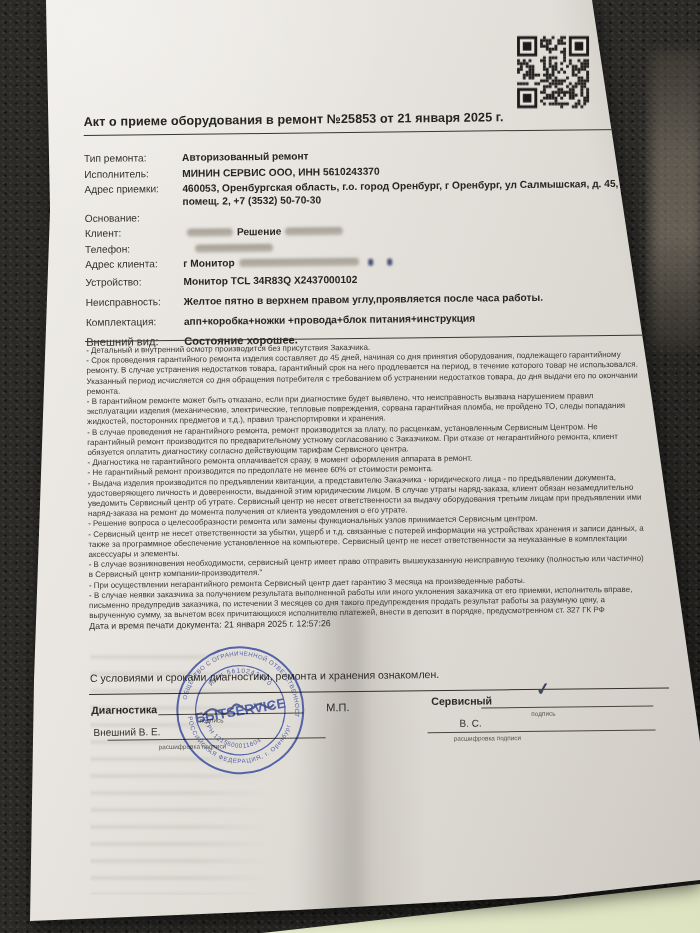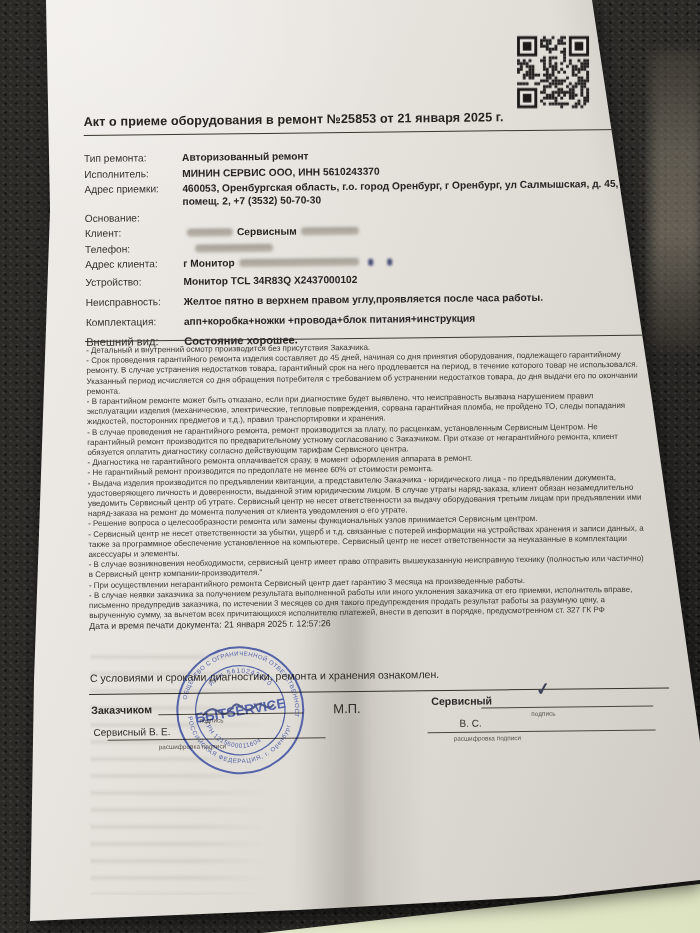--- a/index.html
+++ b/index.html
@@ -70,21 +70,21 @@
   .terms{position:absolute;left:87px;top:343px;width:556px;font-size:8px;line-height:10.2px;color:#3a3733;}
   .terms p{margin:0;}
   .printdate{margin-top:5px;font-size:8.8px;color:#33302c;}
   .ack{position:absolute;left:87px;top:669px;font-size:10.6px;color:#2e2b28;}
   .ackline{position:absolute;left:86px;top:691px;width:580px;border-top:1.6px solid #34312c;}
   
   .sig-label{position:absolute;font-weight:bold;font-size:10.6px;color:#2b2926;}
   .sline{position:absolute;border-top:1.1px solid #4a463f;}
   .scap{position:absolute;font-size:6.4px;color:#5a554e;}
   .sname{position:absolute;font-size:10px;color:#2e2b28;}
-  .mp{position:absolute;left:330px;top:701px;font-size:13px;color:#2e2b28;}
+  .mp{position:absolute;left:323px;top:701px;font-size:11px;color:#2e2b28;}
   .check{position:absolute;left:533px;top:681px;font-size:17px;color:#3c4158;transform:rotate(-8deg);font-weight:bold;}
   .stamp{position:absolute;left:166px;top:638px;width:142px;height:142px;opacity:.85;mix-blend-mode:multiply;transform:rotate(8deg);}
 </style>
 </head>
 <body>
 
 <div class="carpet"></div>
 <div class="bg-object"></div>
 <div class="green-sheet"></div>
 
@@ -338,21 +338,21 @@
       <div class="frow">
         <span class="lbl">Адрес приемки:</span>
         <span class="val">460053, Оренбургская область, г.о. город Оренбург, г Оренбург, ул Салмышская, д. 45, помещ. 2, +7 (3532) 50-70-30</span>
       </div>
       <div class="frow">
         <span class="lbl">Основание:</span>
         <span class="val"></span>
       </div>
       <div class="frow">
         <span class="lbl">Клиент:</span>
-        <span class="val"><span class="smudge" style="width:46px"></span><span>Сервисным</span><span class="smudge" style="width:58px"></span></span>
+        <span class="val"><span class="smudge" style="width:46px"></span><span>Решение</span><span class="smudge" style="width:58px"></span></span>
       </div>
       <div class="frow">
         <span class="lbl">Телефон:</span>
         <span class="val"><span class="smudge" style="width:78px;margin-left:12px"></span></span>
       </div>
       <div class="frow">
         <span class="lbl">Адрес клиента:</span>
         <span class="val"><span>г Монитор</span><span class="smudge" style="width:120px"></span><span class="dotink"></span><span class="dotink" style="margin-left:14px"></span></span>
       </div>
       <div class="frow gap5">
@@ -387,25 +387,25 @@
       <p>- Сервисный центр не несет ответственности за убытки, ущерб и т.д. связанные с потерей информации на устройствах хранения и записи данных, а также за  программное обеспечение установленное на компьютере. Сервисный центр не несет ответственности за неуказанные в комплектации аксессуары и элементы.</p>
       <p>- В случае возникновения необходимости, сервисный центр имеет право отправить вышеуказанную  неисправную технику (полностью или  частично) в Сервисный центр компании-производителя."</p>
       <p>- При осуществлении негарантийного ремонта Сервисный центр дает гарантию 3 месяца на произведенные работы.</p>
       <p>- В случае неявки заказчика за получением результата выполненной работы или иного уклонения заказчика от его приемки, исполнитель вправе, письменно предупредив заказчика, по истечении 3 месяцев со дня такого предупреждения продать результат работы за разумную цену, а вырученную сумму, за вычетом всех причитающихся исполнителю платежей, внести в депозит в порядке, предусмотренном ст. 327 ГК РФ</p>
       <p class="printdate">Дата и время печати документа: 21 января 2025 г. 12:57:26</p>
     </div>
 
     <div class="ack">С условиями и сроками диагностики, ремонта и хранения ознакомлен.</div>
     <div class="ackline"></div>
 
-    <div class="sig-label" style="left:88px;top:701px">Заказчиком</div>
+    <div class="sig-label" style="left:88px;top:701px">Диагностика</div>
     <div class="sline" style="left:155px;top:712px;width:145px"></div>
     <div class="scap" style="left:196px;top:715px">подпись</div>
     <div class="mp">М.П.</div>
-    <div class="sname" style="left:90px;top:724px">Сервисный В. Е.</div>
+    <div class="sname" style="left:90px;top:724px">Внешний В. Е.</div>
     <div class="sline" style="left:104px;top:737px;width:218px"></div>
     <div class="scap" style="left:155px;top:741px">расшифровка подписи</div>
 
     <div class="sig-label" style="left:428px;top:696px">Сервисный</div>
     <div class="sline" style="left:478px;top:709px;width:172px"></div>
     <div class="check">✓</div>
     <div class="scap" style="left:528px;top:712px">подпись</div>
     <div class="sname" style="left:456px;top:719px">В. С.</div>
     <div class="sline" style="left:424px;top:733px;width:228px"></div>
     <div class="scap" style="left:450px;top:736px">расшифровка подписи</div>

